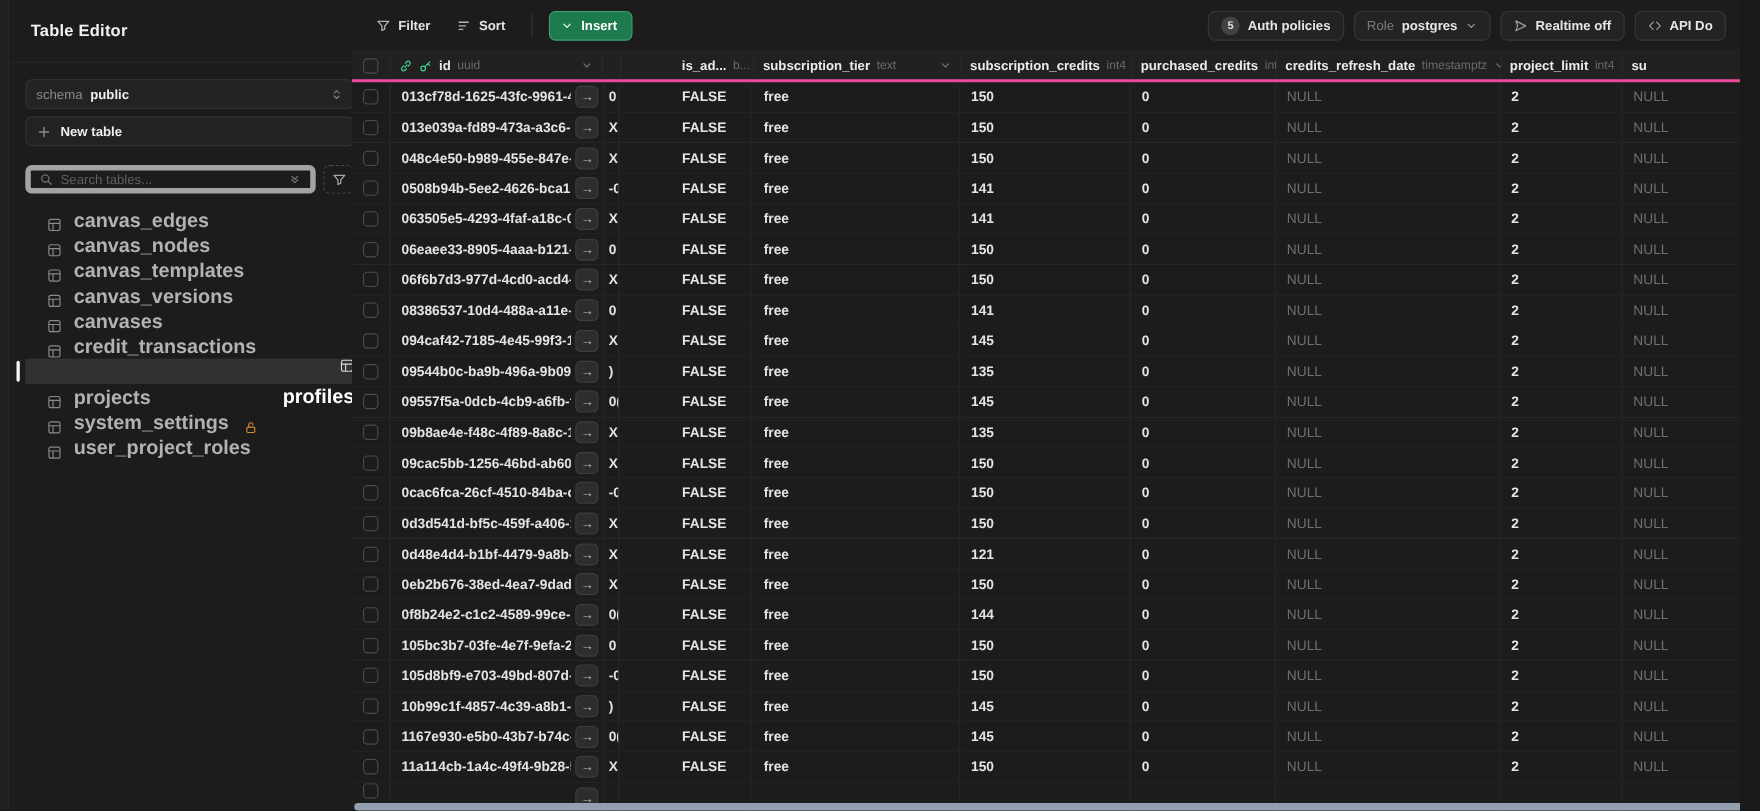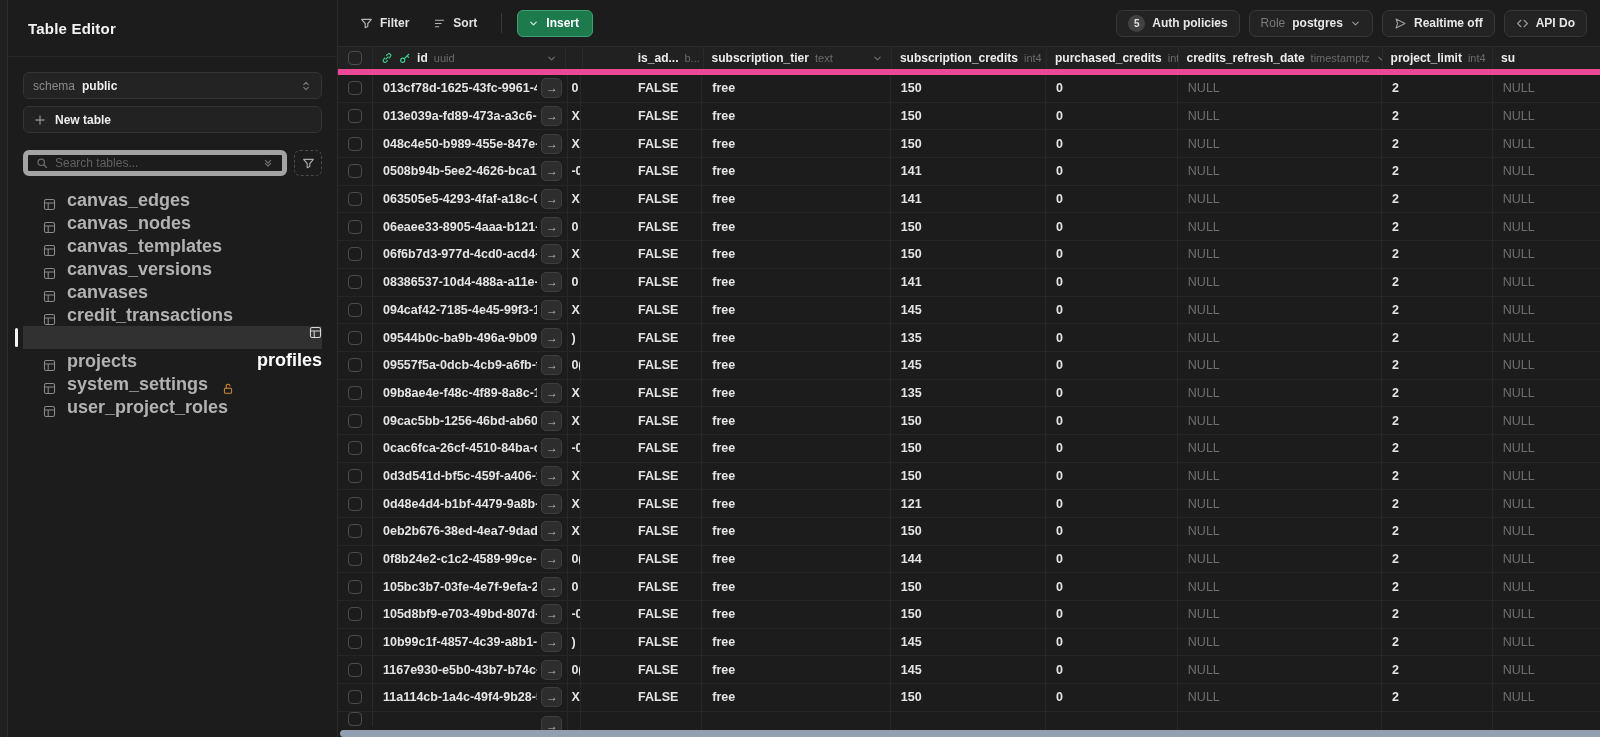--- a/index.html
+++ b/index.html
@@ -39,39 +39,39 @@
   .table-list { margin-top:12px; }
   .side-item { position:relative; height:23px; display:flex; align-items:flex-end; gap:11px; padding:0 0 0 20px;
     color:#b2b2b2; font-size:18px; font-weight:600; cursor:pointer; }
   .side-item .t-ic { color:#8a8a8a; flex:0 0 auto; }
   .side-item.selected { background:#313131; color:#ffffff;flex-direction:column; }
   .side-item.selected .t-ic { color:#d8d8d8; }
   .side-item.selected::before { content:""; position:absolute; left:-8px; top:2px; bottom:2px; width:3px; background:#f5f5f5; border-radius:2px; }
   .lock { color:#cf8a2d; margin-left:3px; }
 
   
-  .main { position:absolute; left:338px; top:0; width:1262px; height:737px; background:#1c1c1c; overflow:hidden; }
+  .main { position:absolute; left:320px; top:0; width:1262px; height:737px; background:#1c1c1c; overflow:hidden; }
   .toolbar { height:47px; display:flex; align-items:center; padding:0 13px; gap:6px; border-bottom:1px solid #2b2b2b; background:#1c1c1c; }
   .ghost-btn { display:flex; align-items:center; gap:7px; padding:5px 9px; border-radius:6px; cursor:pointer;
     color:#e2e2e2; font-size:12px; font-weight:600; background:transparent; border:none; }
   .ghost-btn .ic { color:#b5b5b5; }
   .tb-divider { width:1px; height:20px; background:#383838; margin:0 9px; }
   .insert-btn { display:flex; align-items:center; gap:7px; height:27px; padding:0 13px 0 10px; border-radius:6px;
     background:#1d7a4d; border:1px solid #3fa074; color:#ffffff; font-size:12px; font-weight:700; cursor:pointer; }
   .insert-btn .chev { color:#cfeede; }
   .tb-right { margin-left:auto; display:flex; align-items:center; gap:9px; }
   .pill-btn { display:flex; align-items:center; gap:7px; height:27px; padding:0 11px; border-radius:7px;
     background:#232323; border:1px solid #383838; font-size:12px; font-weight:600; color:#e6e6e6; cursor:pointer; white-space:nowrap; }
   .pill-btn .ic { color:#9a9a9a; }
   .badge-5 { width:17px; height:17px; border-radius:50%; background:#424242; color:#e0e0e0; font-size:10px; font-weight:700;
     display:flex; align-items:center; justify-content:center; }
   .dim { color:#7a7a7a; font-weight:400; }
 
   
-  .grid-header { display:flex; height:28px; background:#212121; border-bottom:6px solid #ec4899; }
+  .grid-header { display:flex; height:28px; background:#212121; border-bottom:3px solid #ec4899; }
   .hcell { display:flex; align-items:center; gap:6px; padding:0 8px; border-right:1px solid #2a2a2a;
     font-size:12px; overflow:hidden; white-space:nowrap; cursor:pointer; }
   .hname { font-weight:700; color:#ececec; }
   .htype { font-size:11px; color:#6a6a6a; }
   .hcell .chev { margin-left:auto; color:#6f6f6f; flex:0 0 auto; }
   .c-check  { width:40px; display:flex; align-items:center; justify-content:center; border-right:1px solid #2a2a2a; }
   .c-id     { width:218px; }
   .c-sliver { width:14px; }
   .c-admin  { width:82px;margin-left:47px; }
   .c-tier   { width:213px; }

